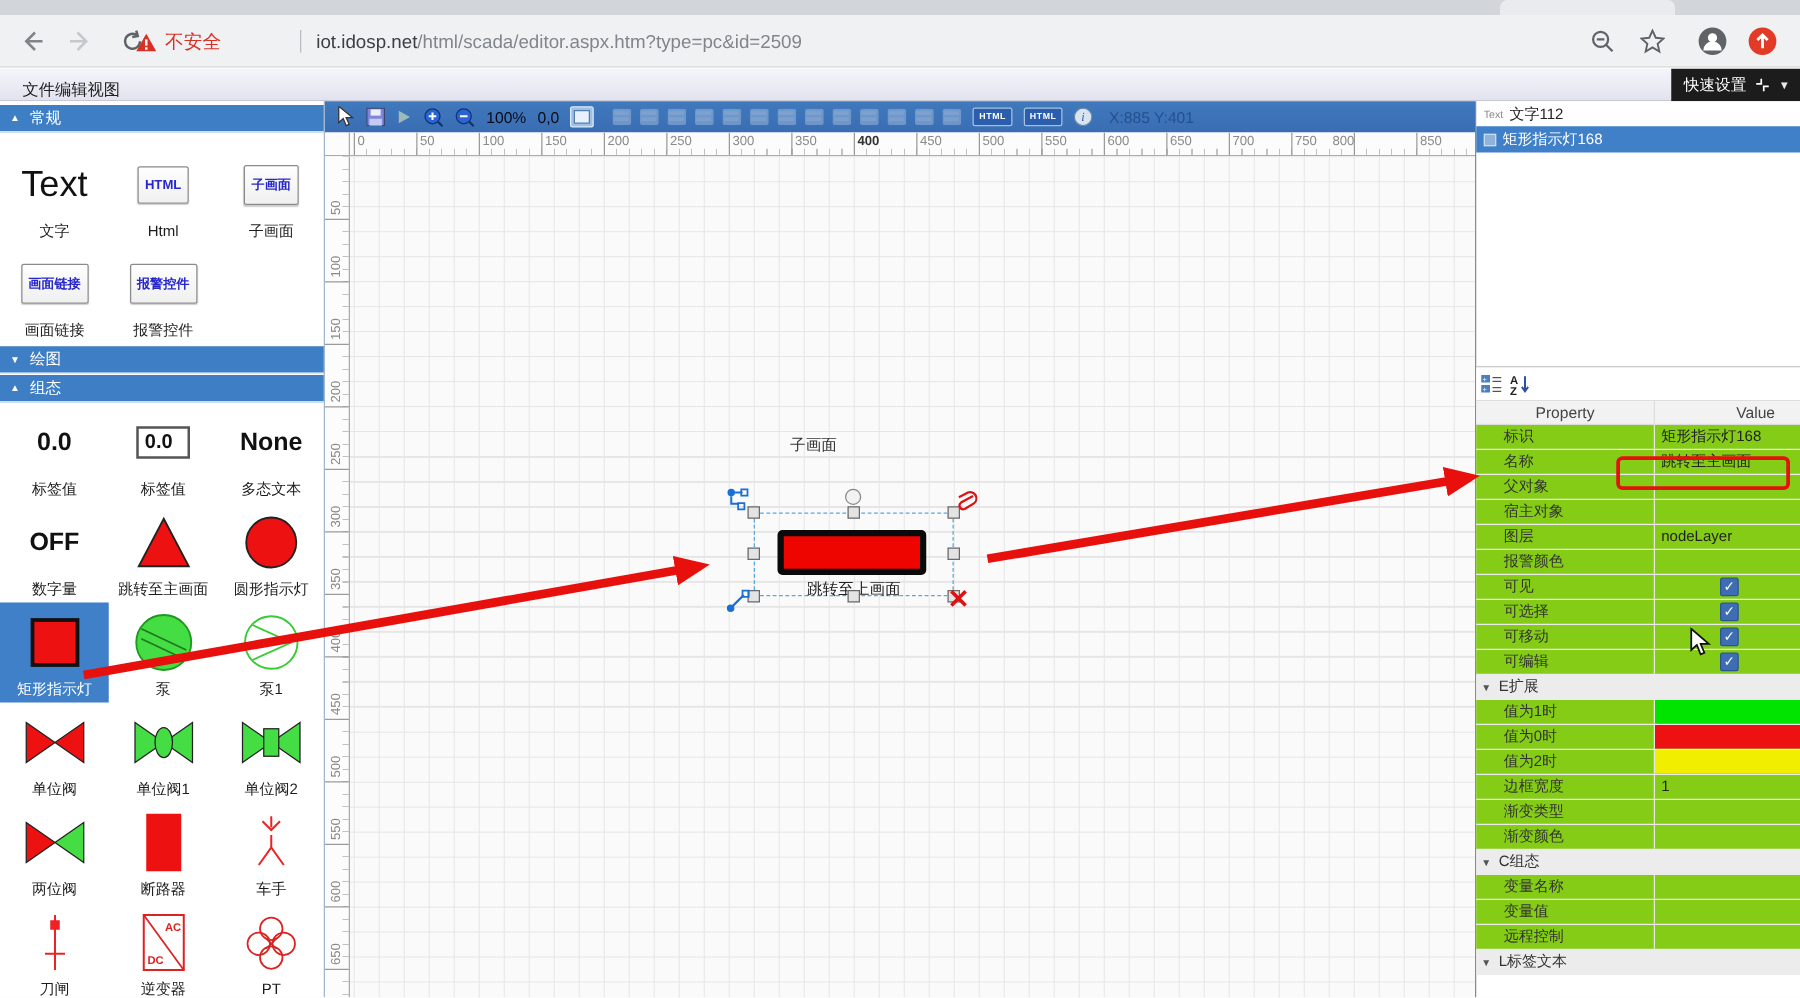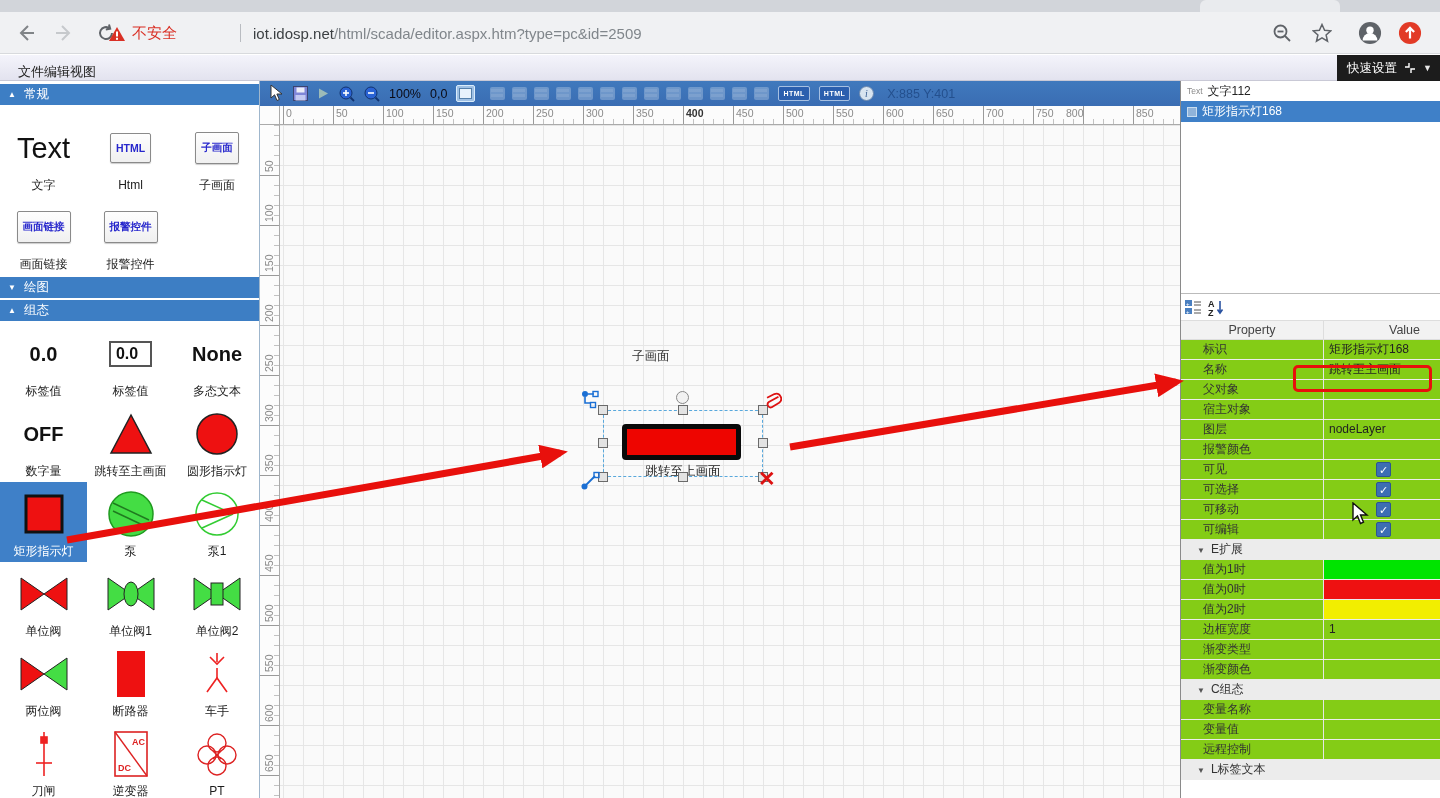--- a/index.html
+++ b/index.html
@@ -97,21 +97,21 @@
   #pg-toolbar { position:absolute; left:0; top:213px; width:260px; height:27px; border-bottom:1px solid #ddd; display:flex; align-items:center; gap:4px; padding-left:3px; background:#fff; }
   #pg-header { position:absolute; left:0; top:240px; width:260px; height:19px; display:flex; background:#f2f2f2; border-bottom:1px solid #ddd; font-size:12.5px; color:#444; }
   #pg-header div { line-height:19px; }
   #pgh-prop { width:142px; text-align:center; }
   #pgh-val { flex:1; text-align:center; border-left:1px solid #ddd;padding-left:44px; }
   #pgrid-rows { position:absolute; left:0; top:259px; width:260px; }
   .prow { display:flex; height:20px; border-bottom:1px solid #ececec; background:#84cc16; }
   .prow .pname { width:142px; padding-left:22px; line-height:19px; font-size:12px; color:#333; overflow:hidden; white-space:nowrap; }
   .prow .pval { flex:1; border-left:1px solid #e6e6e6; line-height:19px; font-size:12px; color:#222; padding-left:5px; overflow:hidden; position:relative; }
   .prow.group { background:#ececec; }
-  .prow.group .pname { width:216px; padding-left:16px; color:#333; }
+  .prow.group .pname { width:216px; padding-left:4px; color:#333; }
   .gtri::before { content:"▼"; font-size:8px; color:#555; margin-right:6px; }
   .pcheck { position:absolute; left:52px; top:2px; width:15px; height:15px; background:#3d6eb4; border:1px solid #2c5590; color:#fff; font-size:11px; line-height:14px; text-align:center; border-radius:2px; }
   .pswatch { position:absolute; left:0; top:0; width:100%; height:100%; }
 
   
   #overlay { position:absolute; left:0; top:0; width:1440px; height:798px; pointer-events:none; z-index:50; }
   #name-box { position:absolute; left:1293px; top:365px; width:139px; height:27px; border:3px solid #e8100c; border-radius:5px; pointer-events:none; z-index:51; }
   #mouse-cursor { position:absolute; left:1352px; top:502px; z-index:60; pointer-events:none; }
 </style>
 </head>

